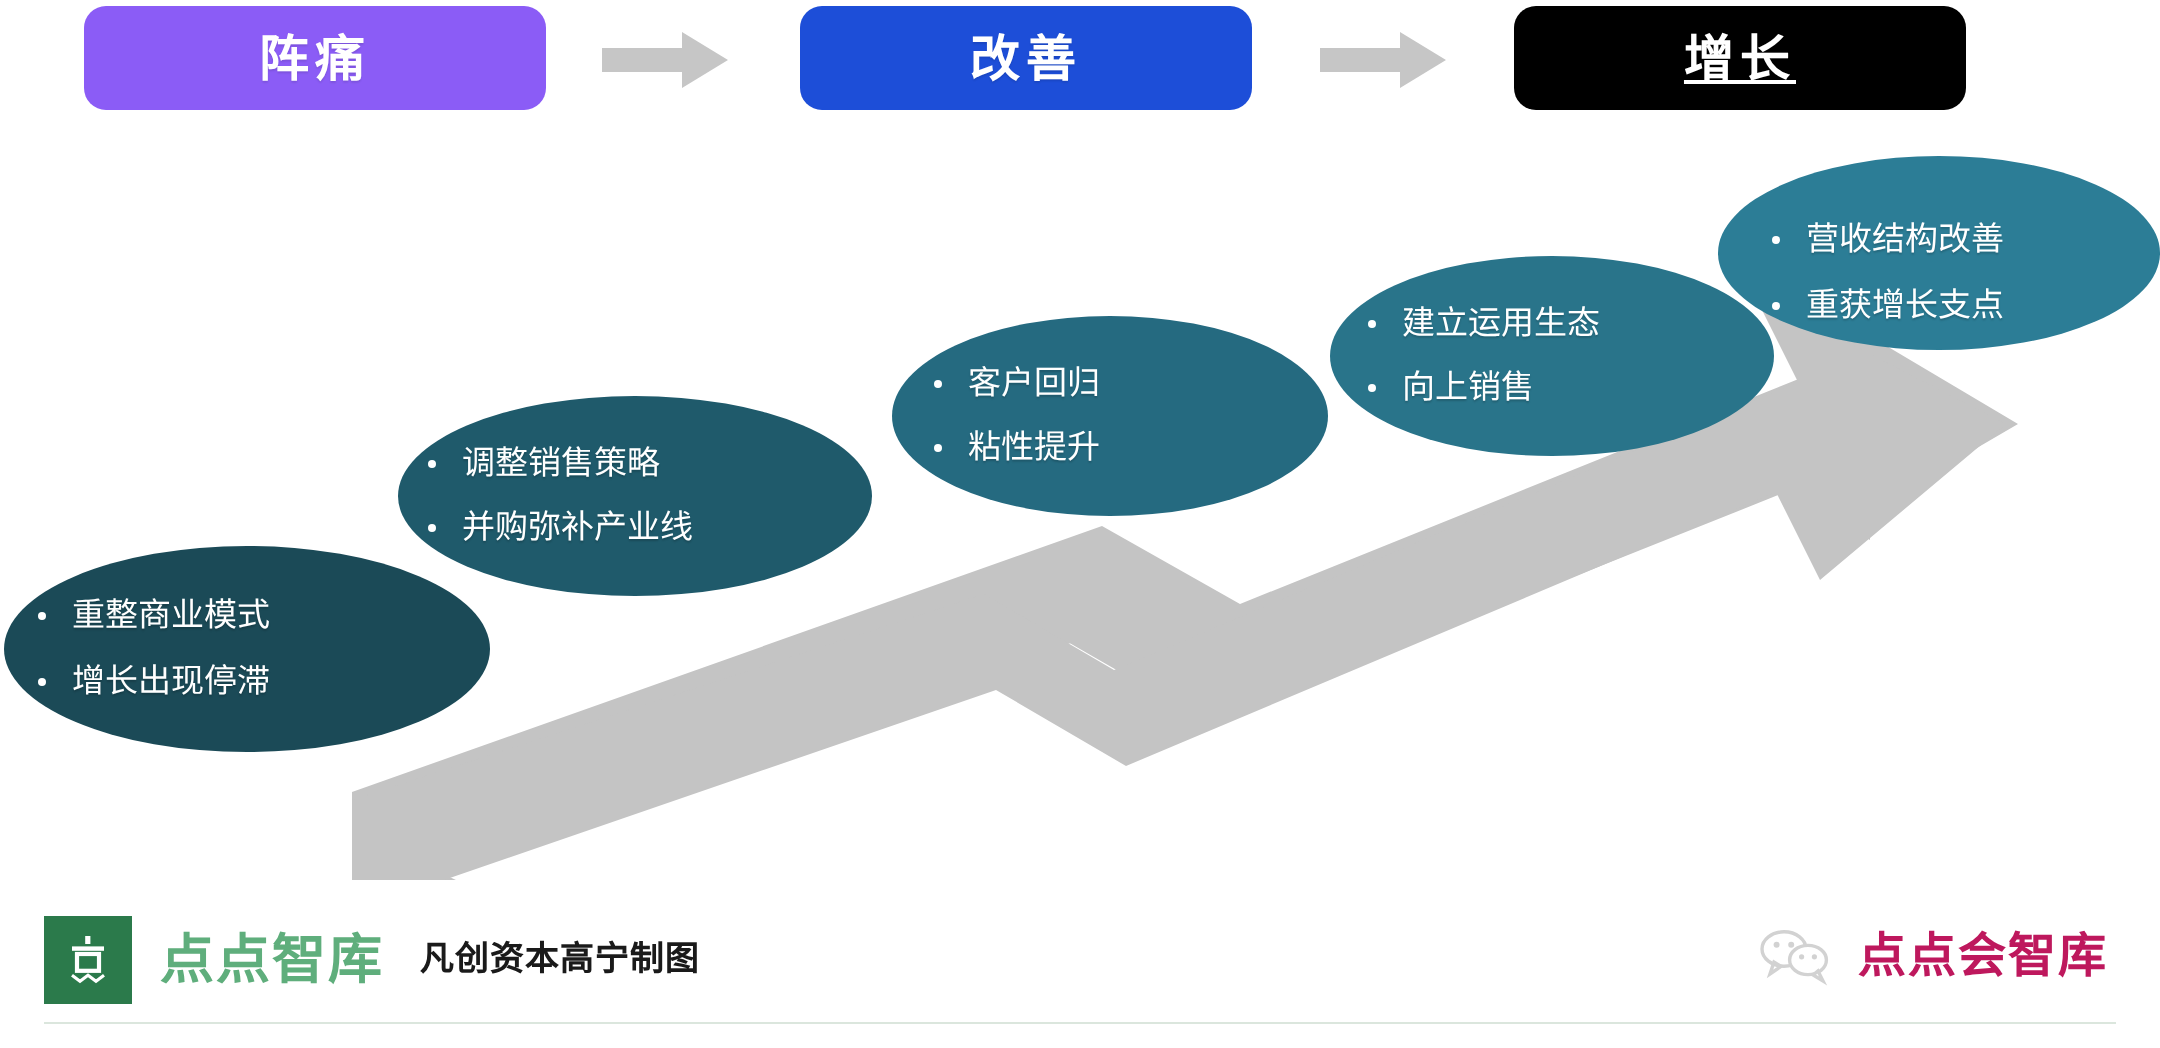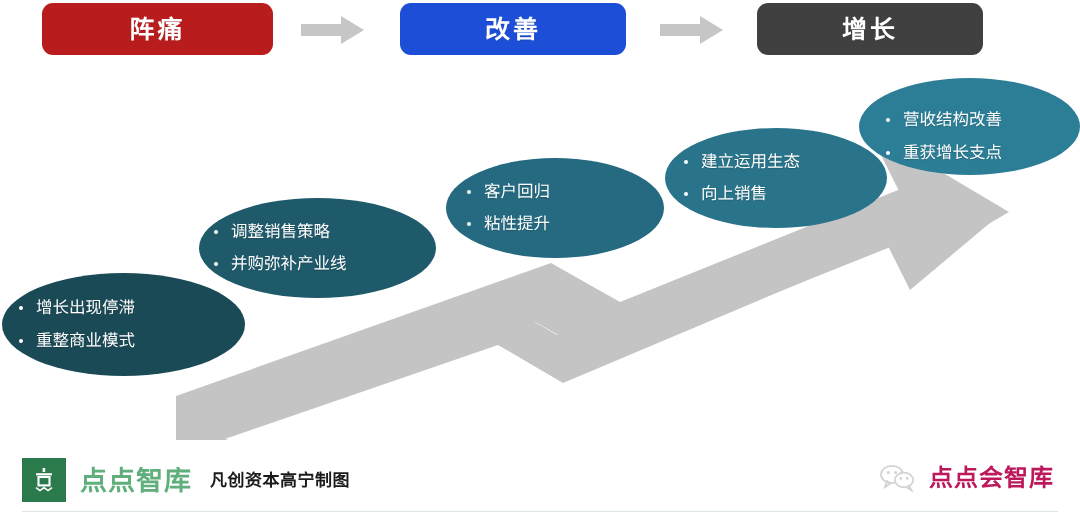--- a/index.html
+++ b/index.html
@@ -183,44 +183,44 @@
 <div id="stage">
 
   <svg id="growth-arrow" viewBox="0 0 1080 524" aria-hidden="true">
     <polygon fill="#c4c4c4" points="176,406 492,297 560,336 874,212 839,212 935,270 935,176 903,195 620,310 551,271 176,400 176,406 176,440 228,440 215,434 551,316 620,355 913,238 913,268 1009,212 913,155 913,184 620,302 551,263 176,396"></polygon>
   </svg>
 
   <svg id="growth-arrow" viewBox="0 0 1080 524" aria-hidden="true">
     <path fill="#c4c4c4" d="M176,400 L492,297 L557,335 L899,191 L877,147 L1003,212 L910,290 L888,246 L563,383 L498,345 L222,440 L176,440 Z"></path>
   </svg>
 
-  <div class="stage-box box-1" style="background: #b91c1c;">
+  <div class="stage-box box-1" style="background: #8b5cf6;">
     <span class="box-label">阵痛</span>
   </div>
 
   <svg class="connector-arrow arrow-1" viewBox="0 0 64 32" aria-hidden="true">
     <polygon fill="#c6c6c6" points="0,10 40,10 40,2 63,16 40,30 40,22 0,22"></polygon>
   </svg>
 
   <div class="stage-box box-2" style="background: #1d4ed8;">
     <span class="box-label">改善</span>
   </div>
 
   <svg class="connector-arrow arrow-2" viewBox="0 0 64 32" aria-hidden="true">
     <polygon fill="#c6c6c6" points="0,10 40,10 40,2 63,16 40,30 40,22 0,22"></polygon>
   </svg>
 
-  <div class="stage-box box-3" style="background: #404040;">
+  <div class="stage-box box-3" style="background: #000000; text-decoration: underline;">
     <span class="box-label">增长</span>
   </div>
 
   <div class="bubble bubble-1" style="background: rgb(27, 74, 87);">
     <ul>
+      <li>重整商业模式</li>
       <li>增长出现停滞</li>
-      <li>重整商业模式</li>
     </ul>
   </div>
 
   <div class="bubble bubble-2" style="background: rgb(31, 90, 107);">
     <ul>
       <li>调整销售策略</li>
       <li>并购弥补产业线</li>
     </ul>
   </div>
 

